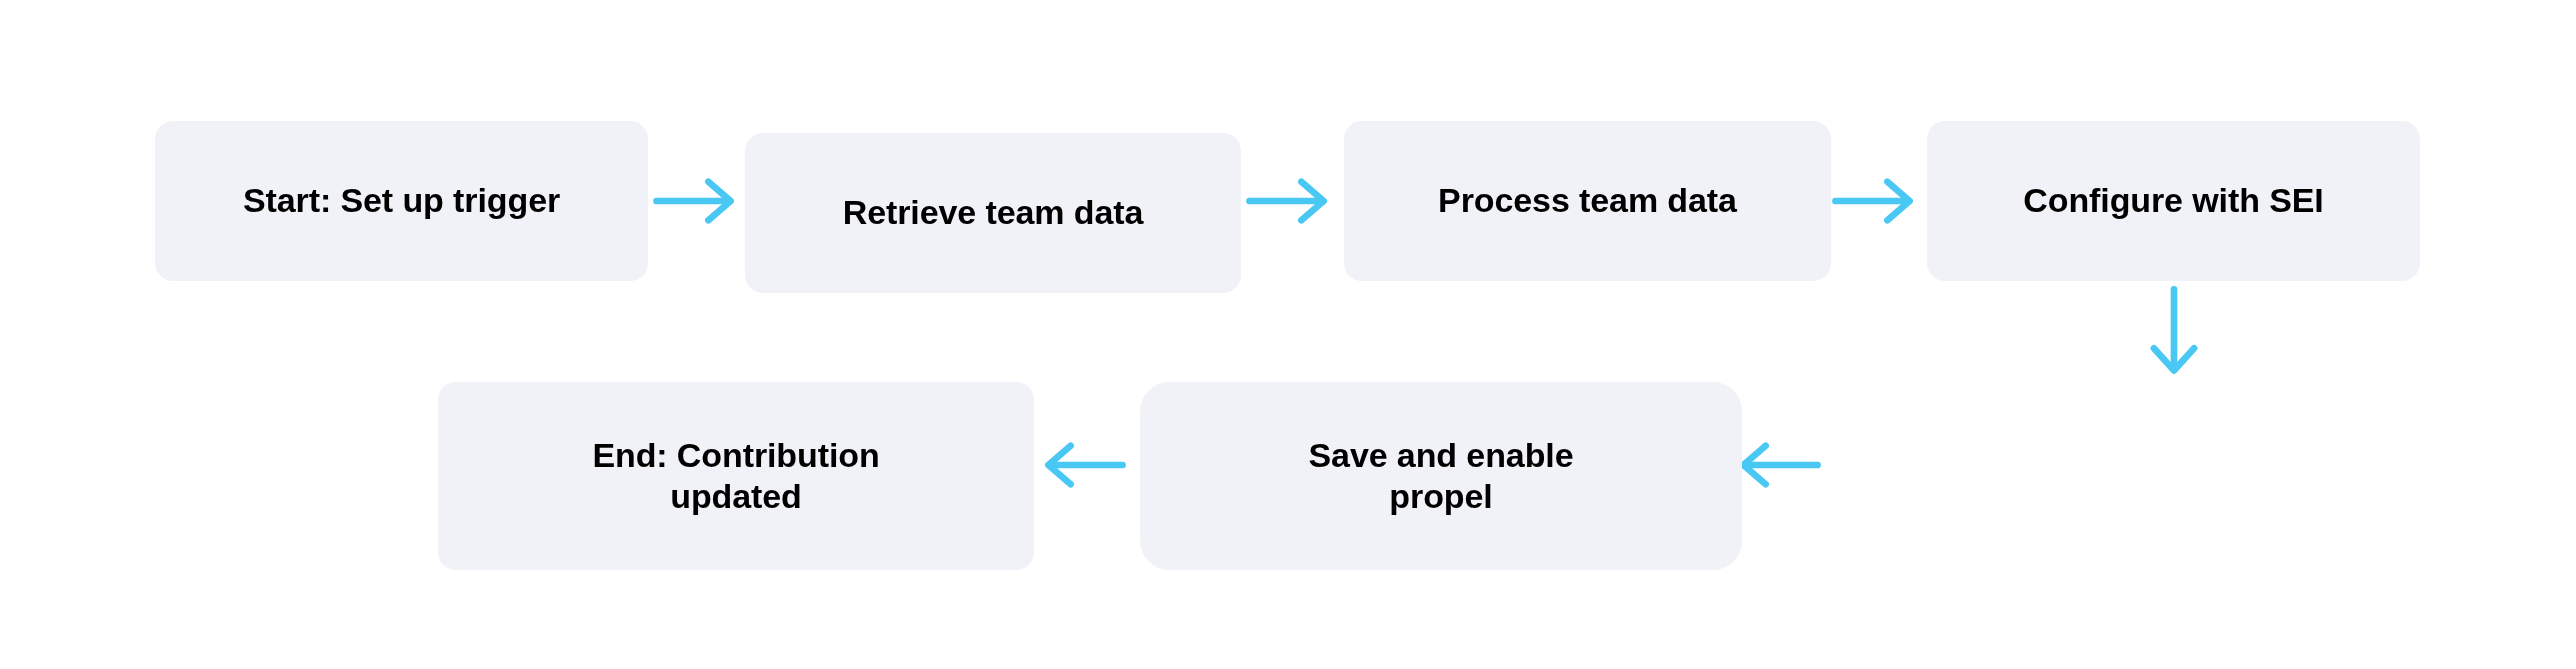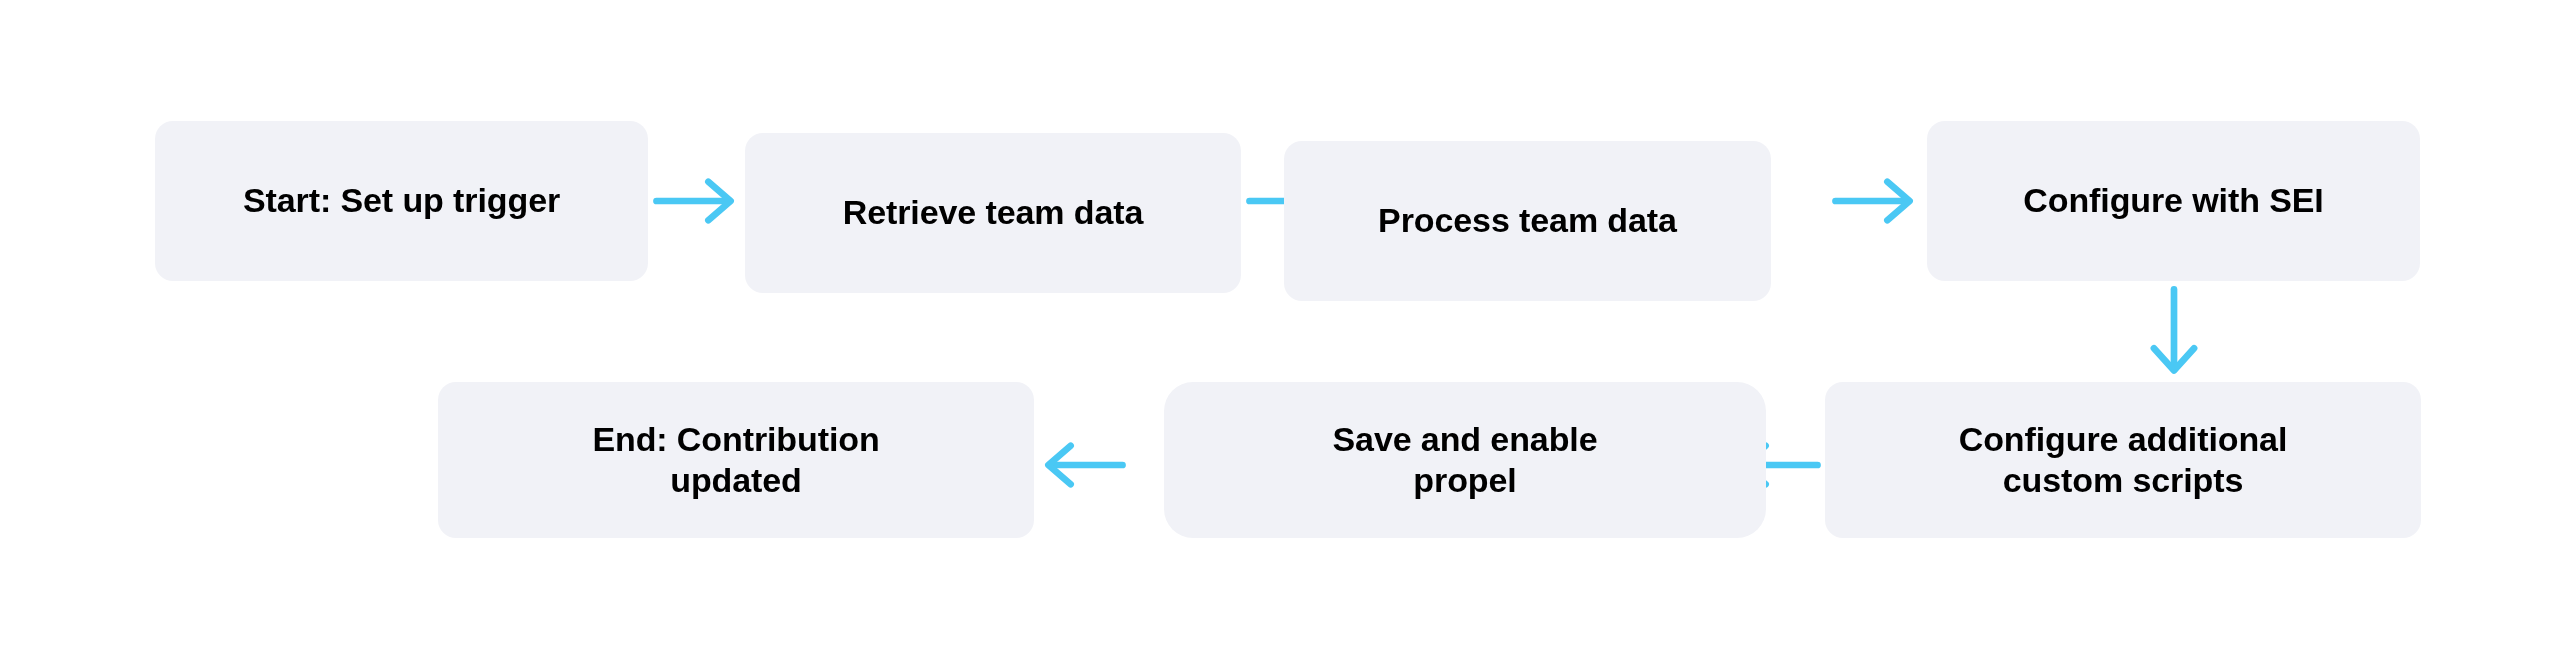--- a/index.html
+++ b/index.html
@@ -42,27 +42,27 @@
   .node-label {
     display: block;
     width: 100%;
     white-space: pre-line;
   }
 
   
   .row-top { top: 121px; height: 160px; }
   .n-start      { left: 155px;  width: 493px; }
   .n-retrieve   { left: 745px; width: 496px; margin-top: 12px; }
-  .n-process    { left: 1284px; width: 487px; margin-top: 20px; }
+  .n-process    { left: 1344px; width: 487px; }
   .n-integrate  { left: 1927px; width: 493px; }
 
   
-  .row-bottom { top: 382px; height: 156px; text-align: center; }
+  .row-bottom { top: 382px; height: 188px; text-align: center; }
   .n-configure  { left: 1825px; width: 596px; }
-  .n-save       { left: 1164px; width: 602px; border-radius: 29px; }
+  .n-save       { left: 1140px; width: 602px; border-radius: 29px; }
   .n-end        { left: 438px;  width: 596px; }
 
   
   .arrow {
     position: absolute;
     overflow: visible;
   }
   .arrow svg { display: block; overflow: visible; }
 
   .arrow-h { width: 89px; height: 60px; }
@@ -125,24 +125,20 @@
 
   <div class="arrow arrow-v a-down">
     <svg width="60" height="93" viewBox="0 0 80 125" aria-hidden="true">
       <g fill="none" stroke="#4ac8f4" stroke-width="9" stroke-linecap="round" stroke-linejoin="round">
         <line x1="40" y1="6" x2="40" y2="112"></line>
         <polyline points="13,85 40,115 67,85"></polyline>
       </g>
     </svg>
   </div>
 
-  <div class="node row-bottom n-configure">
-    <span class="node-label">Configure additional
-custom scripts</span>
-  </div>
 
   <div class="arrow arrow-h a-4">
     <svg width="89" height="60" viewBox="0 0 120 80" aria-hidden="true">
       <g fill="none" stroke="#4ac8f4" stroke-width="9" stroke-linecap="round" stroke-linejoin="round">
         <line x1="114" y1="40" x2="16" y2="40"></line>
         <polyline points="44,14 14,40 44,66"></polyline>
       </g>
     </svg>
   </div>
 

